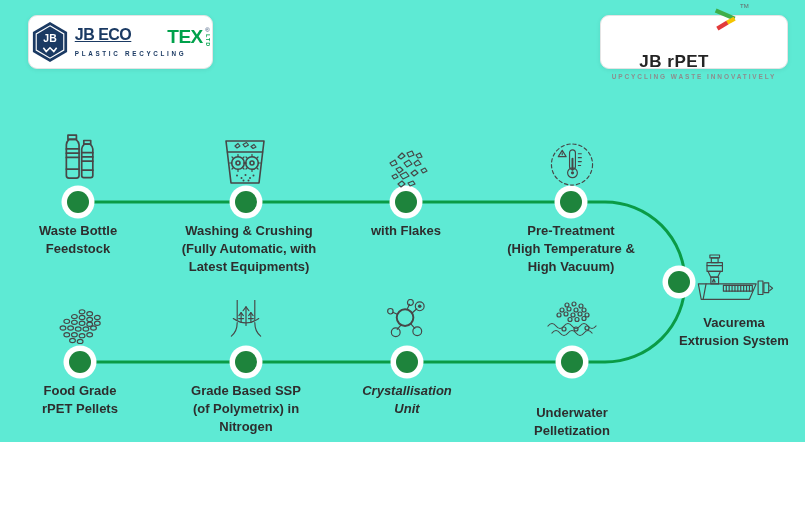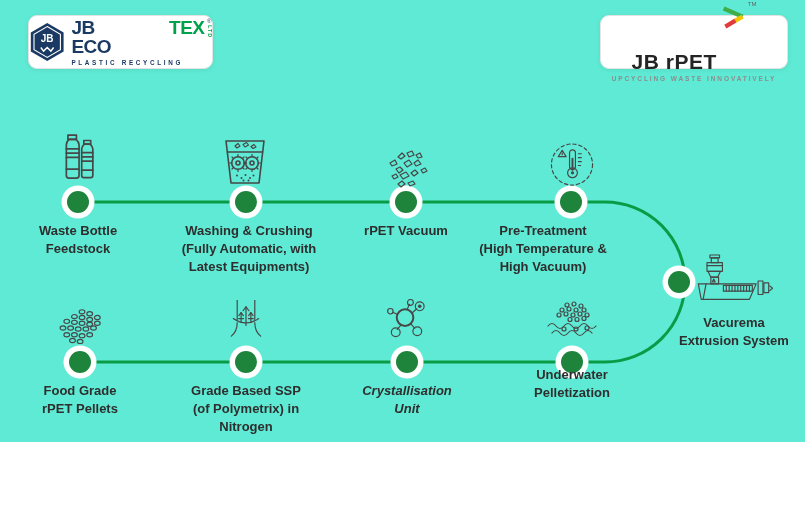--- a/index.html
+++ b/index.html
@@ -13,31 +13,31 @@
     position:absolute; background:#fff;
     border:1px solid var(--box-border,#e4e4e4); border-radius:9px;
     box-shadow:0 1px 5px rgba(0,0,0,.07);
     display:flex; align-items:center; justify-content:center;
   }
   .logo-box.left  { left:28px;  top:15px; width:183px; height:52px; gap:6px; }
   .logo-box.right { left:600px; top:15px; width:186px; height:52px; flex-direction:column; }
 
   .ecotex-text { display:flex; flex-direction:column; align-items:flex-start; }
   .ecotex-main { display:flex; align-items:flex-start; line-height:1; }
-  .ecotex-prefix { font-weight:bold; font-size:19px; color:var(--navy,#1b3a63); letter-spacing:-0.5px; }
+  .ecotex-prefix { font-weight:bold; font-size:16px; color:var(--navy,#1b3a63); letter-spacing:-0.5px;text-decoration:underline; }
   .ecotex-suffix { font-weight:bold; font-size:19px; color:var(--logo-green,#00a14b); letter-spacing:-0.5px;margin-left:36px; }
   .ltd-col { display:flex; flex-direction:column; align-items:center; margin-left:2px; }
   .ecotex-reg { font-size:6px; color:var(--navy,#1b3a63); line-height:1; }
   .ecotex-ltd { writing-mode:vertical-lr; font-size:5.5px; font-weight:bold;
                 color:var(--logo-green,#00a14b); letter-spacing:1px; line-height:1; margin-top:1px; }
   .ecotex-sub { font-size:6.3px; font-weight:bold; color:var(--navy,#1b3a63);
                 letter-spacing:2.7px; margin-top:3px; white-space:nowrap; }
 
   .rpet-row { display:flex; align-items:flex-start; line-height:1; }
-  .rpet-name { font-weight:bold; font-size:21px; color:var(--rpet-black,#242424); letter-spacing:0.5px;margin-top:48px; }
+  .rpet-name { font-weight:bold; font-size:17px; color:var(--rpet-black,#242424); letter-spacing:0.5px;margin-top:48px; }
   .rpet-arrow { margin-left:4px; margin-top:2px; }
   .rpet-tm { font-size:6px; color:#666; margin-left:1px; margin-top:-2px; }
   .rpet-tagline { font-size:6.5px; font-weight:bold; color:var(--tagline-gray,#8d8d8d);
                   letter-spacing:1.9px; margin-top:3px; white-space:nowrap; }
 
   
   .flow-svg { position:absolute; left:0; top:0; }
   .flow-path { fill:none; stroke:var(--flow-line,#0aa04a); stroke-width:3; }
   .dot-ring { fill:#ffffff; }
   .dot { fill:var(--flow-dot,#1e8b3d); }
@@ -344,27 +344,27 @@
           <ellipse cx="29" cy="35" rx="3" ry="2.2"></ellipse>
       </g>
     </svg>
   </div>
 
   <div class="step-label" style="left:78px;  top:222px;">Waste Bottle
 Feedstock</div>
   <div class="step-label" style="left:249px; top:222px;">Washing &amp; Crushing
 (Fully Automatic, with
 Latest Equipments)</div>
-  <div class="step-label" style="left:406px; top:222px;">rPET Vacuum</div>
-  <div class="step-label" style="left:543px; top:222px;">Pre-Treatment
+  <div class="step-label" style="left:406px; top:222px;">with Flakes</div>
+  <div class="step-label" style="left:571px; top:222px;">Pre-Treatment
 (High Temperature &amp;
 High Vacuum)</div>
   <div class="step-label" style="left:734px; top:314px;">Vacurema
 Extrusion System</div>
-  <div class="step-label" style="left:572px; top:366px;">Underwater
+  <div class="step-label" style="left:572px; top:404px;">Underwater
 Pelletization</div>
   <div class="step-label" style="left:407px; top:382px;font-style:italic;">Crystallisation
 Unit</div>
   <div class="step-label" style="left:246px; top:382px;">Grade Based SSP
 (of Polymetrix) in
 Nitrogen</div>
   <div class="step-label" style="left:80px;  top:382px;">Food Grade
 rPET Pellets</div>
 
 </div>

